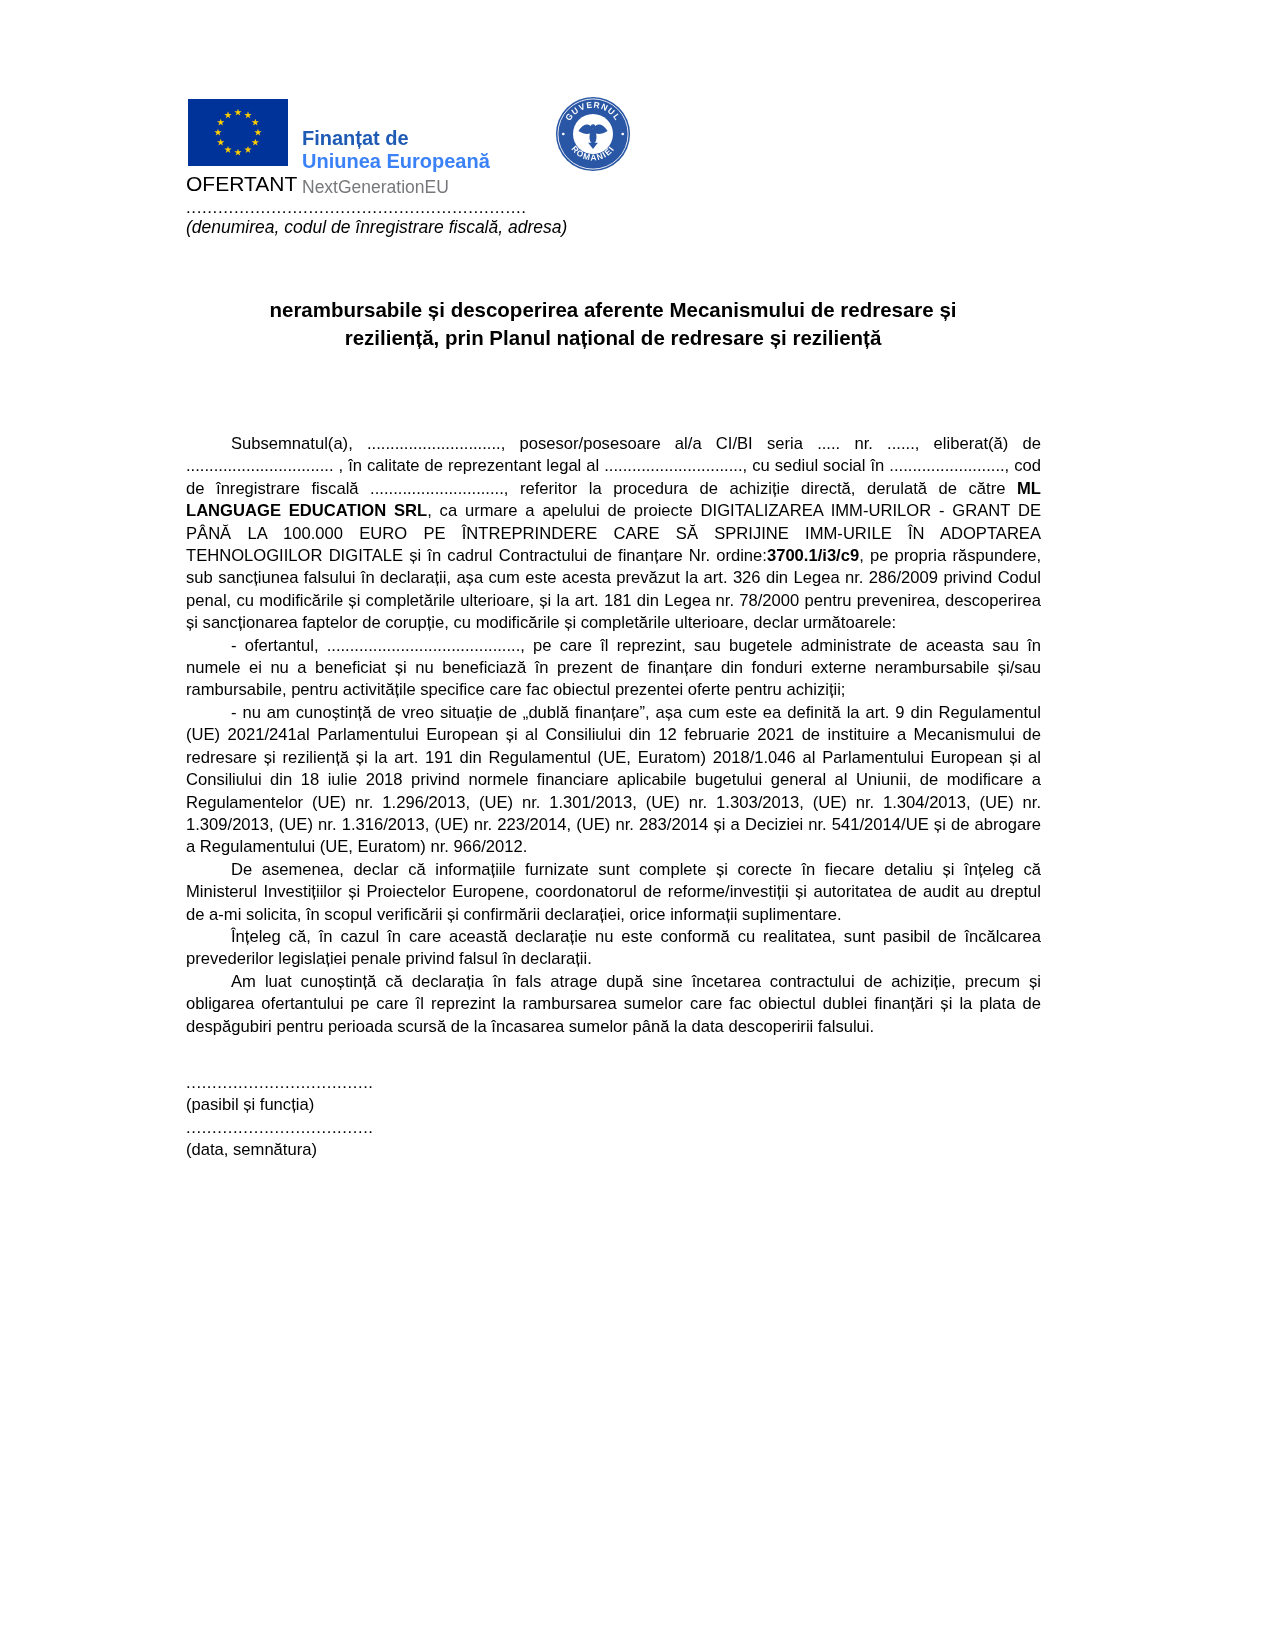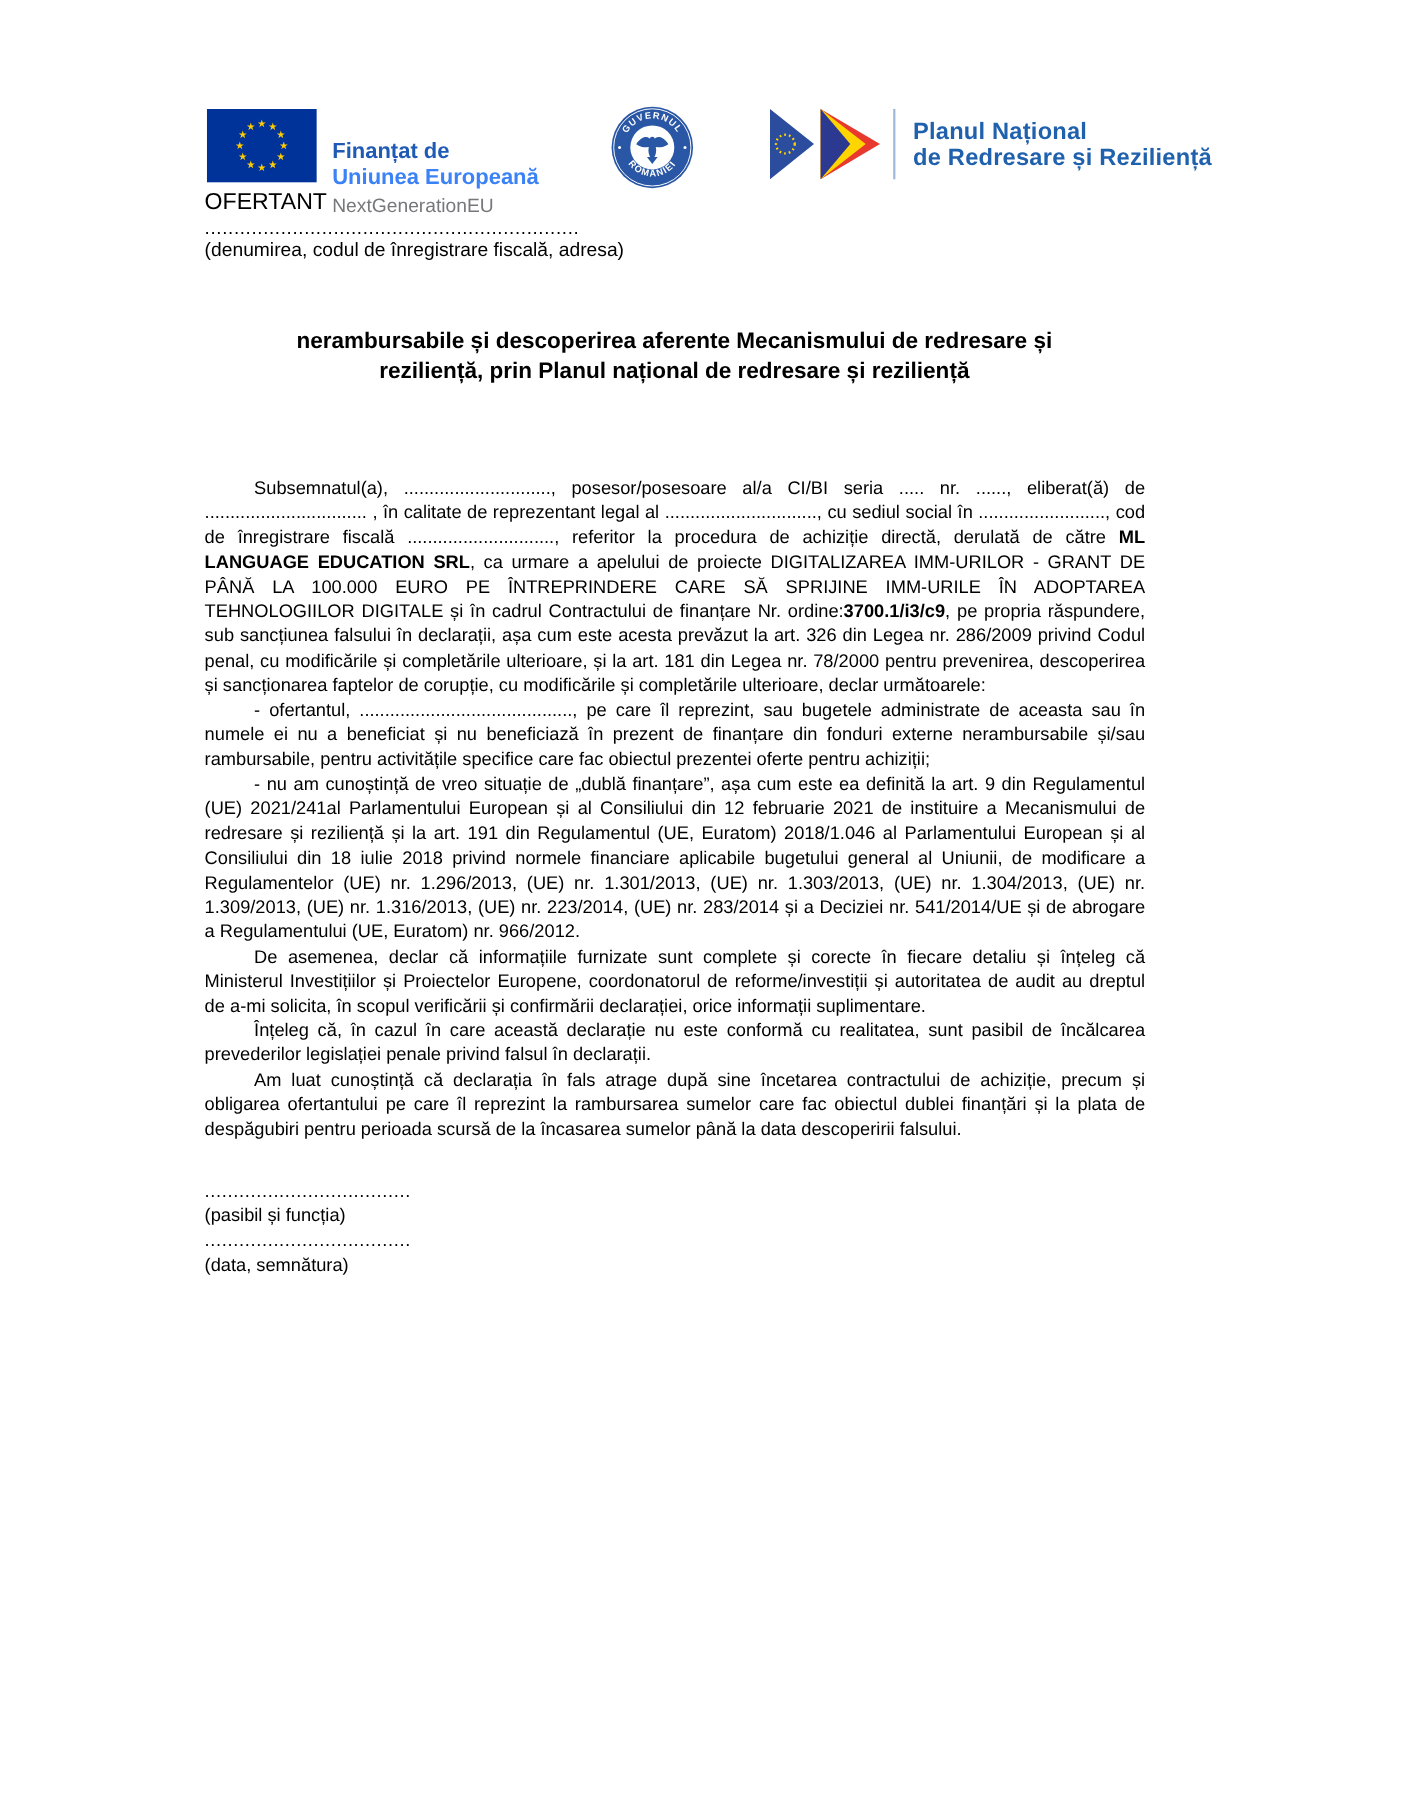--- a/index.html
+++ b/index.html
@@ -16,21 +16,21 @@
   .eu-flag{display:block;}
   .eu-text{margin-left:14px;padding-top:1px;margin-top:27px;}
   .eu-funded{font-weight:bold;font-size:20px;line-height:23px;}
   .eu-gen{font-size:17.5px;line-height:20px;margin-top:4px;}
   .gov-seal{position:absolute;left:554px;top:95px;}
   .pnrr{position:absolute;left:700px;top:96px;display:flex;align-items:center;}
   .pnrr-text{margin-left:8px;font-weight:bold;font-size:21.5px;line-height:24.5px;letter-spacing:0.2px;}
   
   .offeror-label{position:absolute;left:186px;top:172px;font-size:21px;}
   .offeror-dots{position:absolute;left:186px;top:198px;font-size:17px;letter-spacing:0.6px;}
-  .offeror-caption{position:absolute;left:186px;top:217px;font-size:17.5px;}
+  .offeror-caption{position:absolute;left:186px;top:217px;font-size:17.5px;font-style:italic;}
   
   .title-block{position:absolute;left:185px;top:296px;width:856px;text-align:center;}
   .title-main{font-size:21.5px;font-weight:bold;letter-spacing:1px;}
   .title-sub{font-size:20.5px;font-weight:bold;line-height:27.5px;}
   .title-sub-first{margin-top:7px;}
   
   .doc-body{
     position:absolute;left:186px;top:433px;width:855px;
     font-size:16.6px;line-height:22.4px;text-align:justify;
   }
@@ -87,34 +87,20 @@
       <circle cx="0" cy="-7.5" r="2.4"></circle>
     </g>
     <g fill="#ffffff" font-family="Liberation Sans, DejaVu Sans, sans-serif" font-weight="bold" font-size="8.6" letter-spacing="1.2">
       <text><textPath href="#arcTop" startOffset="50%" text-anchor="middle">GUVERNUL</textPath></text>
       <text><textPath href="#arcBottom" startOffset="50%" text-anchor="middle">ROMÂNIEI</textPath></text>
     </g>
     <circle cx="-30.5" cy="0" r="1.4" fill="#ffffff"></circle>
     <circle cx="30.5" cy="0" r="1.4" fill="#ffffff"></circle>
   </svg>
 
-  <div class="pnrr">
-    <svg width="122" height="70" viewBox="0 0 122 70">
-      <polygon points="0,3 40,35 0,67" fill="#2C4D9E"></polygon>
-      <circle cx="14" cy="35" r="8.5" fill="none" stroke="#FFD500" stroke-width="2.1" stroke-dasharray="1.6,2.7"></circle>
-      <polygon points="46,3 100,35 46,67" fill="#E8392F"></polygon>
-      <polygon points="46,3 87,35 46,67" fill="#FFD500"></polygon>
-      <polygon points="46,3 73,35 46,67" fill="#2B3990"></polygon>
-      <rect x="112" y="3" width="2" height="64" fill="#9FB8D8"></rect>
-    </svg>
-    <div class="pnrr-text" style="color:#2061AE">
-      <div>Planul Național</div>
-      <div>de Redresare și Reziliență</div>
-    </div>
-  </div>
 
   <div class="offeror-label">OFERTANT</div>
   <div class="offeror-dots">................................................................</div>
   <div class="offeror-caption">(denumirea, codul de înregistrare fiscală, adresa)</div>
 
   <div class="title-block">
     <div class="title-sub">nerambursabile și descoperirea aferente Mecanismului de redresare și</div>
     <div class="title-sub">reziliență, prin Planul național de redresare și reziliență</div>
   </div>
 

